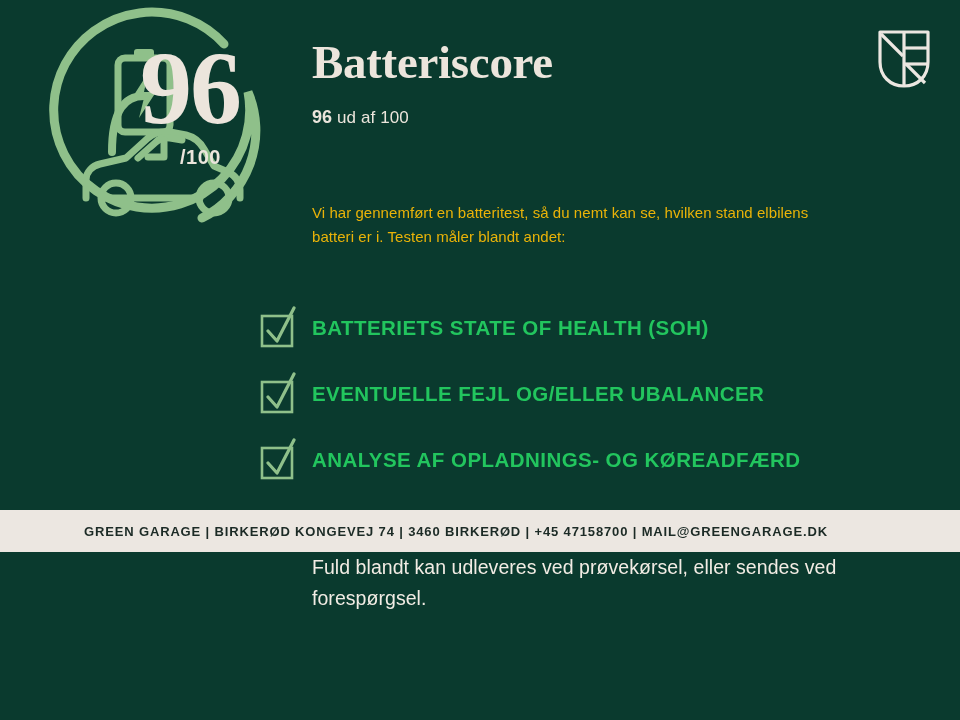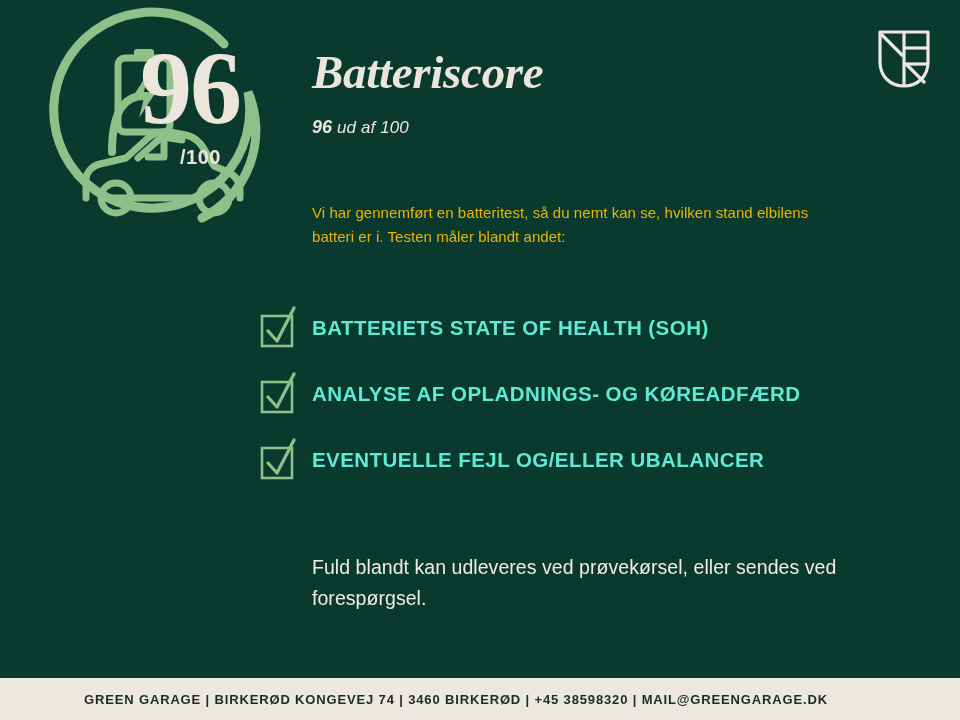--- a/index.html
+++ b/index.html
@@ -11,21 +11,21 @@
     height: 720px;
     overflow: hidden;
     background: #0a3a2e;
     font-family: "Liberation Sans", sans-serif;
     -webkit-font-smoothing: antialiased;
   }
 
   .poster {
     position: relative;
     width: 960px;
-    height: 720px;
+    height: 552px;
     background: #0a3a2e;
     box-sizing: border-box;
   }
 
   
   .badge {
     position: absolute;
     left: 52px;
     top: 22px;
     width: 240px;
@@ -68,23 +68,22 @@
     right: 28px;
     top: 28px;
     width: 56px;
     height: 62px;
   }
 
   
   .headline-block {
     position: absolute;
     left: 312px;
-    top: 48px;
+    top: 38px;
     width: 560px;
-    font-style: italic;
   }
   .headline {
     font-family: "Liberation Serif", "DejaVu Serif", serif;
     font-weight: bold;
     font-size: 47px;
     line-height: 1.05;
     letter-spacing: -0.3px;
     color: #ece5dc;
     margin: 0;
   }
@@ -131,21 +130,21 @@
     height: 44px;
     flex: 0 0 40px;
     position: relative;
   }
   .check-label {
     margin-left: 14px;
     font-family: "Liberation Sans", sans-serif;
     font-weight: bold;
     font-size: 20.5px;
     letter-spacing: 0.45px;
-    color: #5eead4;
+    color: #22c55e;
     white-space: nowrap;
   }
 
   
   .closing {
     position: absolute;
     left: 312px;
     top: 532px;
     width: 540px;
     font-size: 19.5px;
@@ -251,34 +250,34 @@
       <span class="check-label">BATTERIETS STATE OF HEALTH (SOH)</span>
     </div>
 
     <div class="check-row">
       <span class="check-icon">
         <svg viewBox="0 0 40 44" width="40" height="44" xmlns="http://www.w3.org/2000/svg">
           <rect x="4" y="10" width="30" height="30" fill="none" stroke="#8fc08a" stroke-width="2.6"></rect>
           <path d="M 10 25 L 19 35 L 36 2" fill="none" stroke="#8fc08a" stroke-width="3.2" stroke-linecap="round" stroke-linejoin="round"></path>
         </svg>
       </span>
-      <span class="check-label">ANALYSE AF OPLADNINGS- OG KØREADFÆRD</span>
+      <span class="check-label">EVENTUELLE FEJL OG/ELLER UBALANCER</span>
     </div>
 
     <div class="check-row">
       <span class="check-icon">
         <svg viewBox="0 0 40 44" width="40" height="44" xmlns="http://www.w3.org/2000/svg">
           <rect x="4" y="10" width="30" height="30" fill="none" stroke="#8fc08a" stroke-width="2.6"></rect>
           <path d="M 10 25 L 19 35 L 36 2" fill="none" stroke="#8fc08a" stroke-width="3.2" stroke-linecap="round" stroke-linejoin="round"></path>
         </svg>
       </span>
-      <span class="check-label">EVENTUELLE FEJL OG/ELLER UBALANCER</span>
+      <span class="check-label">ANALYSE AF OPLADNINGS- OG KØREADFÆRD</span>
     </div>
 
   </div>
 
   <p class="closing">Fuld blandt kan udleveres ved prøvekørsel, eller sendes ved forespørgsel.</p>
 
   <div class="footer">
-    <span class="footer-text">GREEN GARAGE  |  BIRKERØD KONGEVEJ 74  |  3460 BIRKERØD  |  +45 38598320  |  MAIL@GREENGARAGE.DK</span>
+    <span class="footer-text">GREEN GARAGE  |  BIRKERØD KONGEVEJ 74  |  3460 BIRKERØD  |  +45 47158700  |  MAIL@GREENGARAGE.DK</span>
   </div>
 
 </div>
 
 </body></html>

